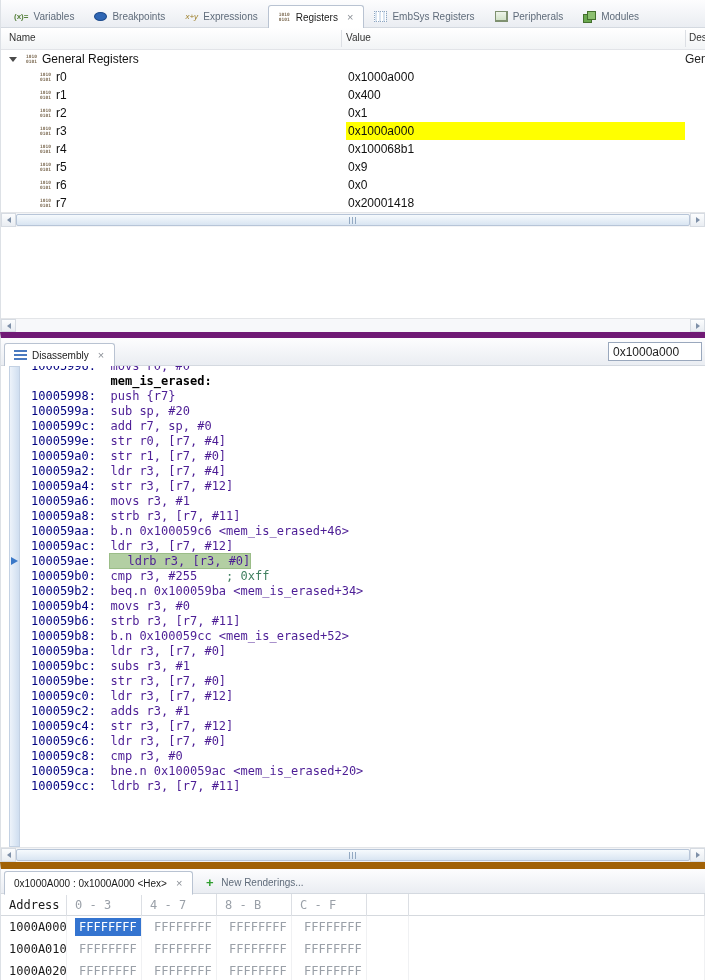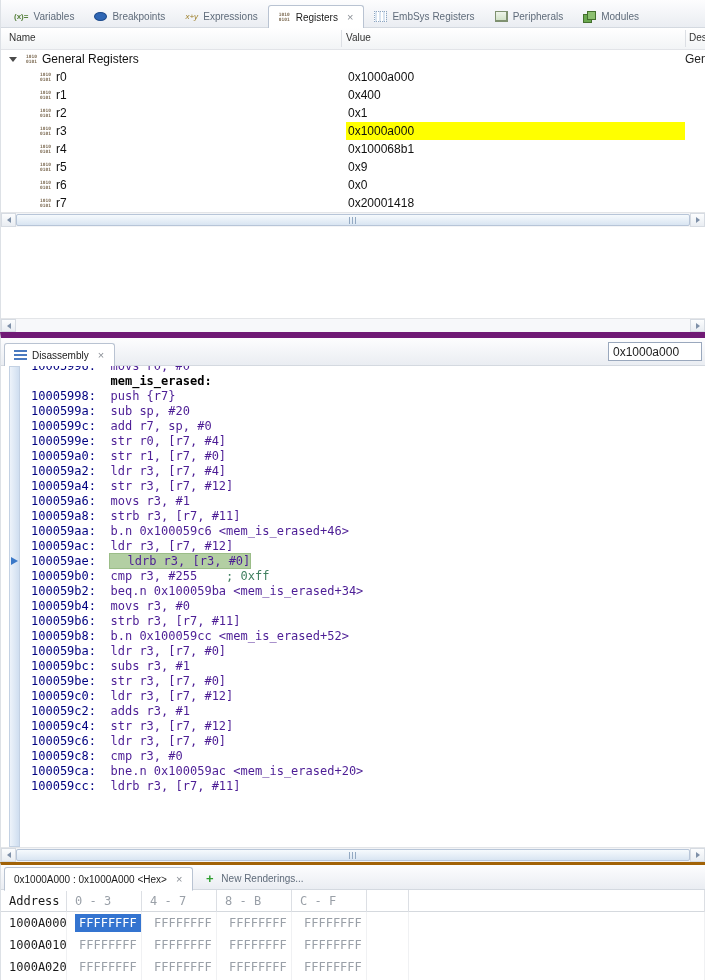--- a/index.html
+++ b/index.html
@@ -4,21 +4,21 @@
 <style>
   * { box-sizing: border-box; margin: 0; padding: 0; }
   html,body { width:705px; height:980px; overflow:hidden; background:#fff;
     font-family:"Liberation Sans", sans-serif; font-size:12px; color:#222; }
   .screen { position:relative; width:705px; height:980px; background:#fff; }
 
   
   .panel { position:absolute; left:0; right:0; background:#fff; border-left:1px solid #dde1e6; }
   #registers-panel { top:0; height:332px; }
   #disasm-panel { top:332px; height:530px; border-top:6px solid #701a75; }
-  #memory-panel { top:862px; height:118px; border-top:3px solid #a16207; }
+  #memory-panel { top:862px; height:118px; border-top:7px solid #a16207; }
 
   
   .tabbar { height:28px; display:flex; align-items:flex-end; padding-left:3px;
     background:linear-gradient(#fdfdfe,#eaedf2); border-bottom:1px solid #d4d9e0; position:relative; }
   .tab { height:24px; display:flex; align-items:center; gap:5px; padding:0 9px;
     color:#5f6b7a; border:1px solid transparent; border-bottom:none;
     border-radius:3px 3px 0 0; position:relative; top:1px; white-space:nowrap; cursor:default; }
   .tab.active { background:#fff; border-color:#b9c3d2; color:#1a1a1a; margin-bottom:-1px;
     border-bottom:1px solid #fff;text-align:right; }
   .tlabel { font-size:10px; }

